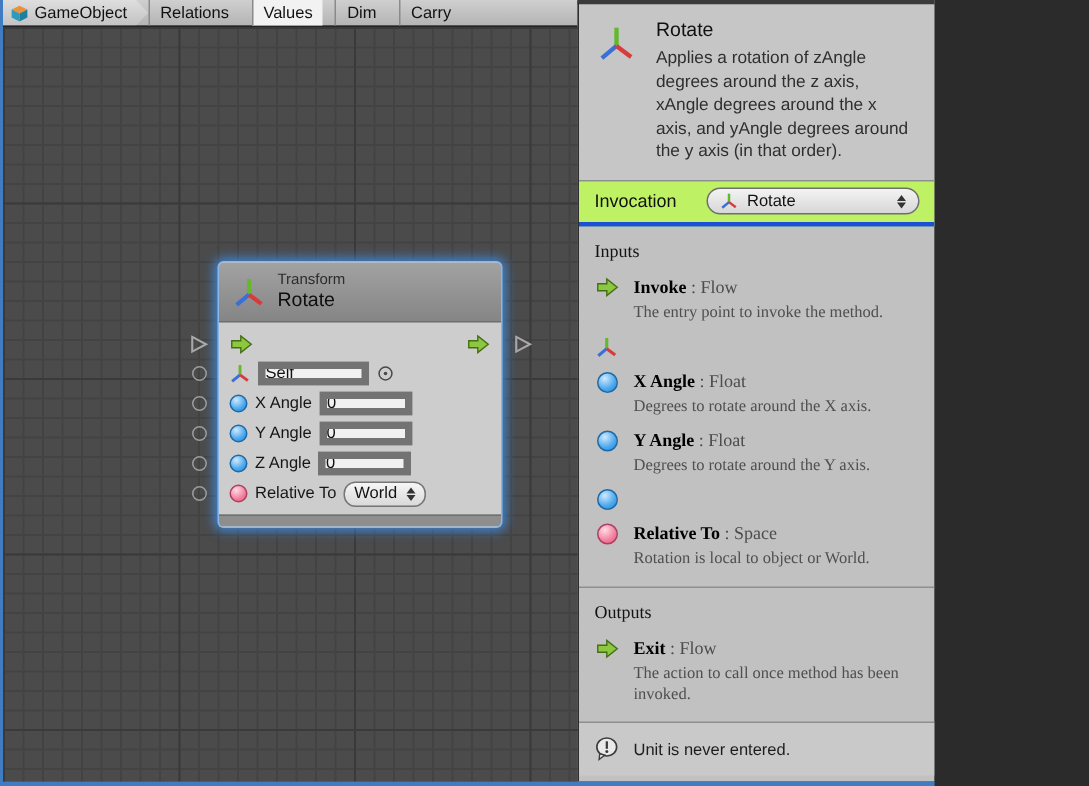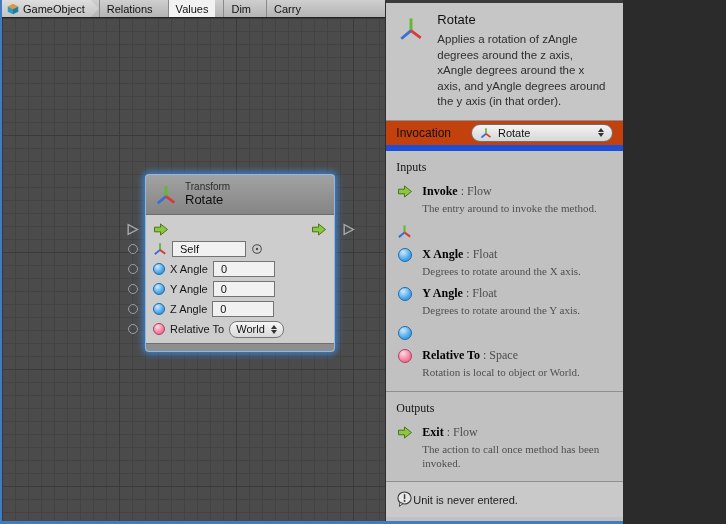--- a/index.html
+++ b/index.html
@@ -31,49 +31,49 @@
 
   .node-wrap{ position:absolute; left:144px; top:157px; width:188px; }
   .vu-node{ width:188px; background:#cdcdcd; border-radius:3px; box-shadow:0 0 0 1px #8cb8e6, 0 0 7px 3px rgba(62,134,215,.95); overflow:hidden; cursor:move; }
   .node-header{ height:40px; background:linear-gradient(#a2a2a2,#858585); border-bottom:1px solid #6d6d6d; display:flex; align-items:center; gap:8px; padding:0 9px; }
   .node-titles{ line-height:1.15; }
   .node-cat{ font-size:10px; color:#2c2c2c; }
   .node-title{ font-size:13px; color:#0e0e0e; }
   .node-body{ padding:4px 7px 2px; }
   .nrow{ height:20px; display:flex; align-items:center; gap:5px; font-size:11px; color:#161616; }
   .nrow.flow{ justify-content:space-between; }
-  .nfield{ height:16px; background:#f1f1f1; border:1px solid #737373; font:11px "Liberation Sans","DejaVu Sans",sans-serif; color:#111; padding:0 7px; }
+  .nfield{ height:16px; background:#f1f1f1; border:5px solid #737373; font:11px "Liberation Sans","DejaVu Sans",sans-serif; color:#111; padding:0 0; }
   .nfield.self{ width:74px; }
   .nfield.num{ width:62px; }
   .dot{ width:12px; height:12px; border-radius:50%; flex-shrink:0; }
   .dot.blue{ background:radial-gradient(circle at 35% 28%, #cfe9ff,#47a6ec 62%,#2b8bd4); border:1px solid #1c6aa8; }
   .dot.pink{ background:radial-gradient(circle at 35% 28%, #ffdbe4,#f27d9c 62%,#e25c82); border:1px solid #ad3f61; }
   .pill{ height:17px; display:inline-flex; align-items:center; gap:6px; padding:0 6px; border:1px solid #767676; border-radius:8px; background:linear-gradient(#f6f6f6,#d9d9d9); font-size:11px; color:#111; cursor:pointer; }
   .node-footer{ height:8px; background:#8e8e8e; border-top:1px solid #707070; margin-top:2px; }
   .port{ position:absolute; }
   .port.circ{ width:10px; height:10px; border:1.5px solid #9d9d9d; border-radius:50%; left:-18px; }
 
   
   .sidebar{ width:277px; background:#c1c1c1; display:flex; flex-direction:column; border-top:3px solid #3a3a3a; border-left:1px solid #2e2e2e; font-size:11px; }
   .sb-header{ background:#c6c6c6; padding:9px 12px 10px 12px; display:flex; gap:13px; }
   .sb-header .hicon{ margin-top:4px; flex-shrink:0; }
   .sb-title{ font-size:13px; color:#101010; margin-bottom:5px; }
   .sb-desc{ font-size:11.5px; color:#2f2f2f; line-height:1.35; }
-  .sb-invocation{ background:#c2410c; border-top:1px solid #8f8f8f; border-bottom:6px solid #1d4ed8; height:31px; display:flex; align-items:center; justify-content:space-between; padding:0 10px; flex-shrink:0; }
+  .sb-invocation{ background:#bef264; border-top:1px solid #8f8f8f; border-bottom:3px solid #1d4ed8; height:31px; display:flex; align-items:center; justify-content:space-between; padding:0 10px; flex-shrink:0; }
   .sb-inv-label{ font-size:12px; color:#111; }
   .sb-dropdown{ width:142px; height:18px; border:1px solid #6f6f6f; border-radius:9px; background:linear-gradient(#f3f3f3,#d7d7d7); display:flex; align-items:center; gap:6px; padding:0 8px; cursor:pointer; color:#111; }
   .sb-dropdown .grow{ flex:1; }
   .sb-section{ padding:9px 10px 3px 10px; border-bottom:1px solid #8f8f8f;font-family:Liberation Serif, serif; }
   .sb-heading{ font-size:12px; color:#131313; margin-bottom:9px; }
   .doc-item{ display:flex; gap:9px; margin-bottom:8px; }
   .doc-icon{ width:17px; flex-shrink:0; display:flex; justify-content:center; margin-top:1px; }
   .doc-title{ font-size:12px; color:#4c4c4c; }
   .doc-title b{ color:#000; }
   .doc-desc{ font-size:11px; color:#4f4f4f; margin-top:2px; line-height:1.3; }
-  .sb-warning{ background:#c9c9c9; display:flex; align-items:center; padding:9px 10px; flex-shrink:0; }
+  .sb-warning{ background:#c9c9c9; display:flex; align-items:center; gap:9px; padding:9px 10px; flex-shrink:0; }
   .sb-warning span{ color:#1d1d1d; }
   .spin{ display:inline-flex; flex-direction:column; gap:1px; }
   .spin i{ width:0; height:0; border-left:3px solid transparent; border-right:3px solid transparent; }
   .spin i.up{ border-bottom:4px solid #333; }
   .spin i.dn{ border-top:4px solid #333; }
 </style>
 </head>
 <body>
 
 <div class="window">
@@ -214,21 +214,21 @@
       <div class="sb-heading">Inputs</div>
 
       <div class="doc-item">
         <span class="doc-icon">
             <svg width="16" height="13" viewBox="0 0 16 14">
               <path d="M1 4.5 h6.5 V1 L15 7 L7.5 13 V9.5 H1 z" fill="#8dc63f" stroke="#436e15" stroke-width="1"></path>
             </svg>
           </span>
         <div>
           <div class="doc-title"><b>Invoke</b> <span>:</span> <span>Flow</span></div>
-          <div class="doc-desc">The entry around to invoke the method.</div>
+          <div class="doc-desc">The entry point to invoke the method.</div>
         </div>
       </div>
 
       <div class="doc-item">
         <span class="doc-icon">
             <svg width="15" height="15" viewBox="0 0 16 16">
               <line x1="8" y1="9" x2="8" y2="1.5" stroke="#64b82e" stroke-width="2.2"></line>
               <line x1="8" y1="9" x2="2" y2="14" stroke="#3a6fd8" stroke-width="2.2"></line>
               <line x1="8" y1="9" x2="14" y2="13.5" stroke="#d93b3b" stroke-width="2.2"></line>
             </svg>

